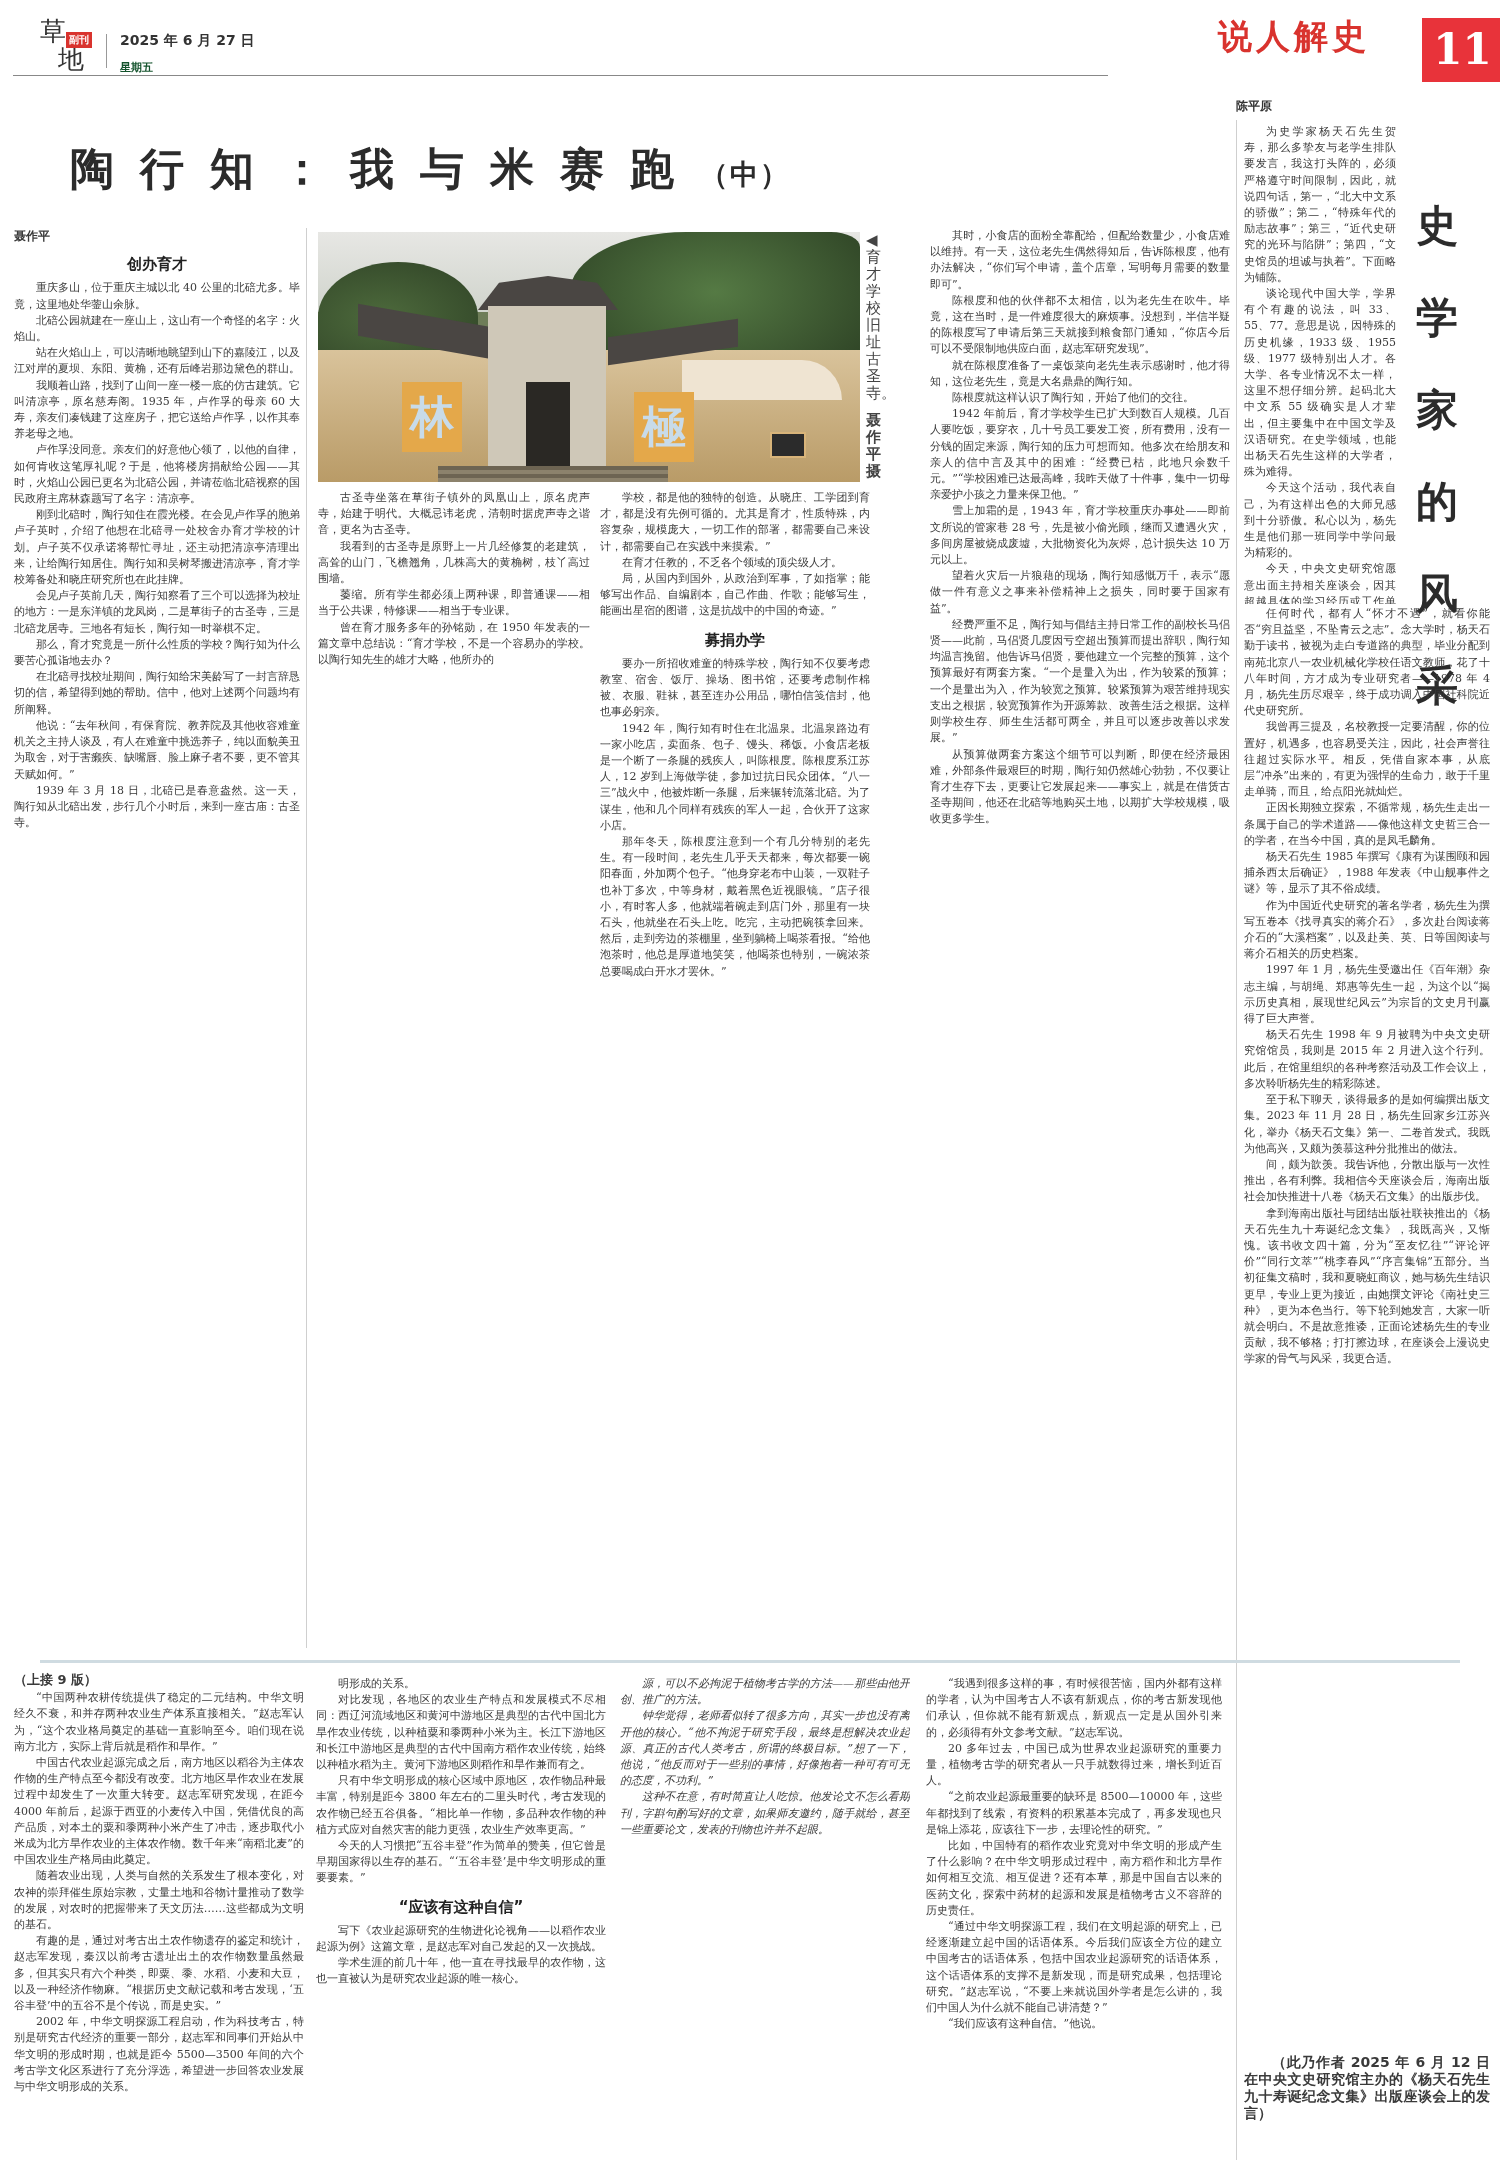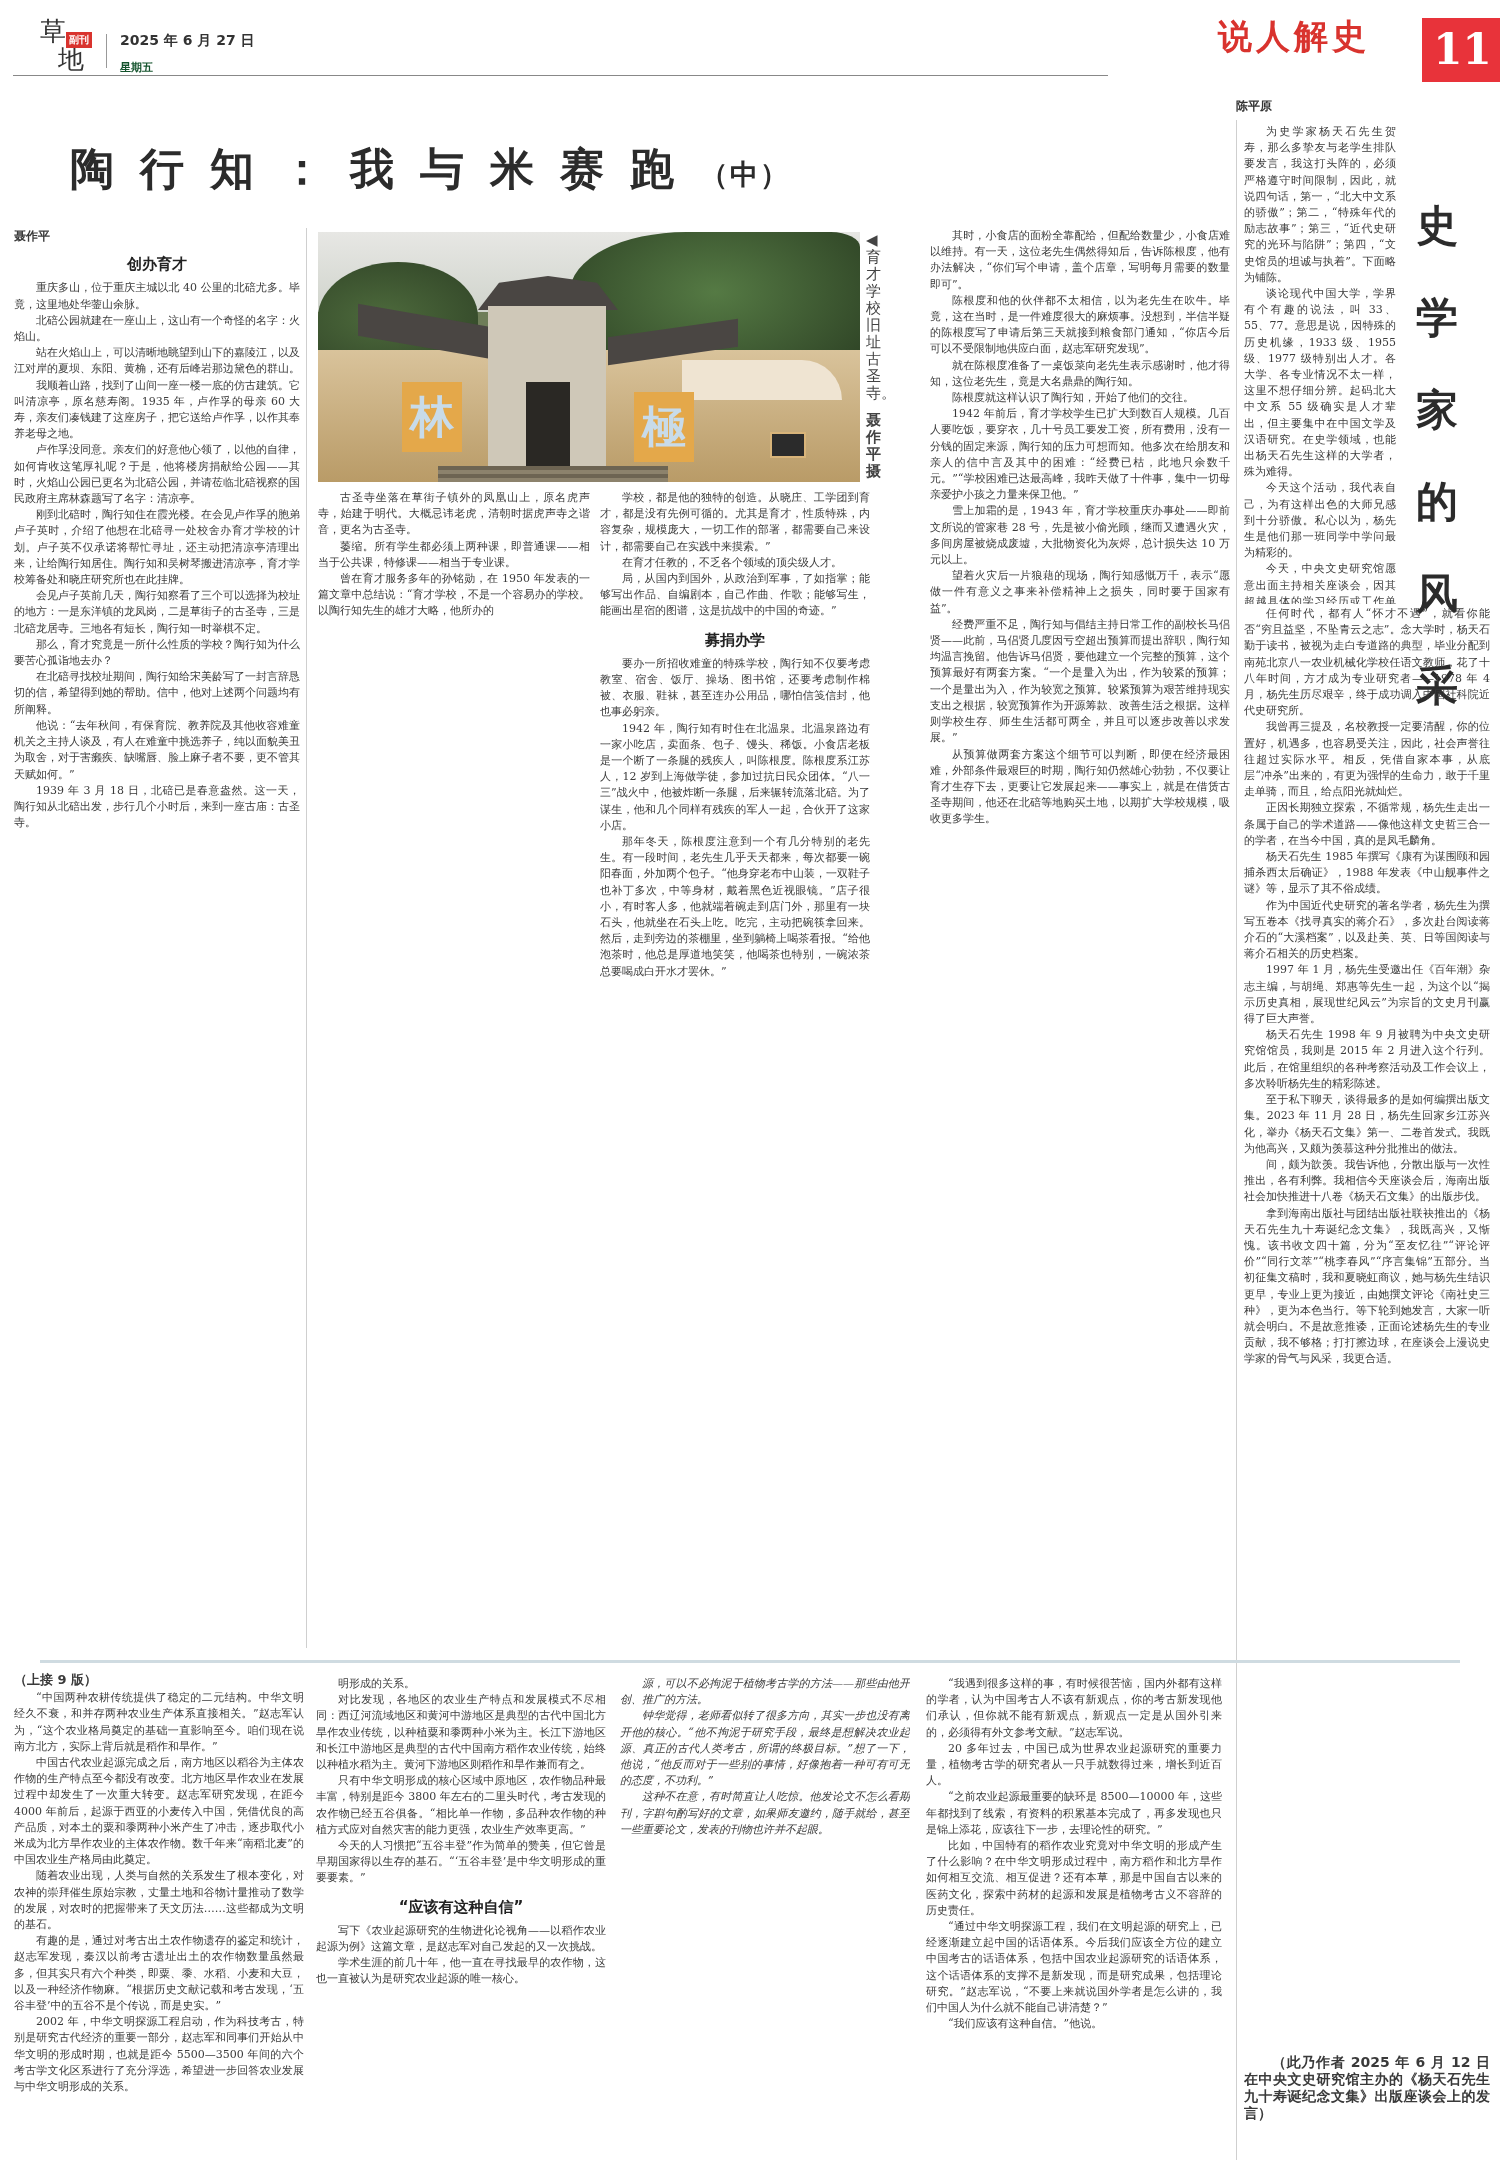--- a/index.html
+++ b/index.html
@@ -119,20 +119,21 @@
   <p>会见卢子英前几天，陶行知察看了三个可以选择为校址的地方：一是东洋镇的龙凤岗，二是草街子的古圣寺，三是北碚龙居寺。三地各有短长，陶行知一时举棋不定。</p>
   <p>那么，育才究竟是一所什么性质的学校？陶行知为什么要苦心孤诣地去办？</p>
   <p>在北碚寻找校址期间，陶行知给宋美龄写了一封言辞恳切的信，希望得到她的帮助。信中，他对上述两个问题均有所阐释。</p>
   <p>他说：“去年秋间，有保育院、教养院及其他收容难童机关之主持人谈及，有人在难童中挑选养子，纯以面貌美丑为取舍，对于害癞疾、缺嘴唇、脸上麻子者不要，更不管其天赋如何。”</p>
   <p>1939 年 3 月 18 日，北碚已是春意盎然。这一天，陶行知从北碚出发，步行几个小时后，来到一座古庙：古圣寺。</p>
 </div>
 <div class="column-rule" style="left:306px; top:228px; height:1420px;"></div>
 
 <div class="col" style="left:318px; top:490px; width:272px; height:1160px;">
   <p>古圣寺坐落在草街子镇外的凤凰山上，原名虎声寺，始建于明代。大概忌讳老虎，清朝时据虎声寺之谐音，更名为古圣寺。</p>
+  <p>我看到的古圣寺是原野上一片几经修复的老建筑，高耸的山门，飞檐翘角，几株高大的黄桷树，枝丫高过围墙。</p>
   <p>萎缩。所有学生都必须上两种课，即普通课——相当于公共课，特修课——相当于专业课。</p>
   <p>曾在育才服务多年的孙铭勋，在 1950 年发表的一篇文章中总结说：“育才学校，不是一个容易办的学校。以陶行知先生的雄才大略，他所办的</p>
 </div>
 
 <div class="col" style="left:600px; top:490px; width:270px; height:1160px;">
   <p>学校，都是他的独特的创造。从晓庄、工学团到育才，都是没有先例可循的。尤其是育才，性质特殊，内容复杂，规模庞大，一切工作的部署，都需要自己来设计，都需要自己在实践中来摸索。”</p>
   <p>在育才任教的，不乏各个领域的顶尖级人才。</p>
   <p>局，从国内到国外，从政治到军事，了如指掌；能够写出作品、自编剧本，自己作曲、作歌；能够写生，能画出星宿的图谱，这是抗战中的中国的奇迹。”</p>
   <p class="subhead">募捐办学</p>
   <p>要办一所招收难童的特殊学校，陶行知不仅要考虑教室、宿舍、饭厅、操场、图书馆，还要考虑制作棉被、衣服、鞋袜，甚至连办公用品，哪怕信笺信封，他也事必躬亲。</p>

